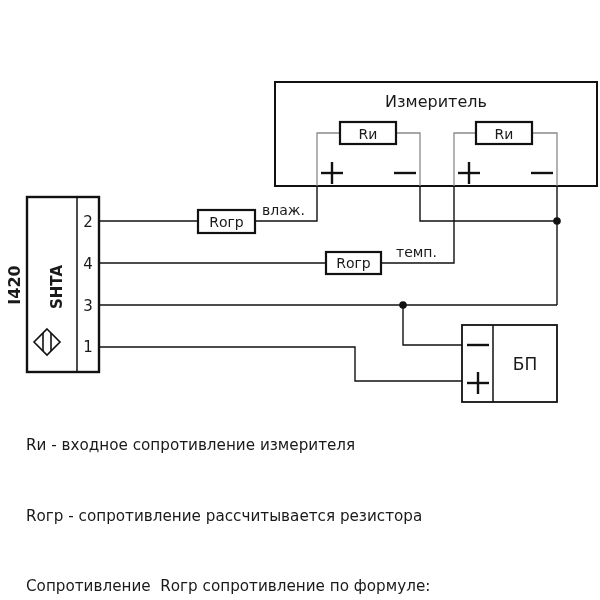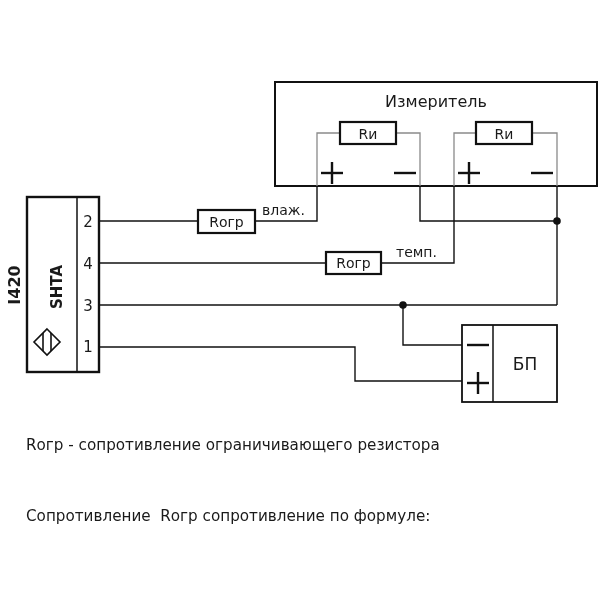--- a/index.html
+++ b/index.html
@@ -91,17 +91,18 @@
   <g stroke="#111" stroke-width="2.4">
     <line x1="467" y1="345" x2="489" y2="345"></line>
   </g>
   <g stroke="#111" stroke-width="2.4">
     <line x1="467" y1="383" x2="489" y2="383"></line>
       <line x1="478" y1="372" x2="478" y2="394"></line>
   </g>
 </svg>
 
 <div class="notes">
-  <div>Rогр - сопротивление ограничивающего резистора</div>
+  <div>Rи - входное сопротивление измерителя</div>
+  <div>Rогр - сопротивление рассчитывается резистора</div>
   <div>Сопротивление  Rогр сопротивление по формуле:</div>
   
   
 </div>
 
 </body></html>

